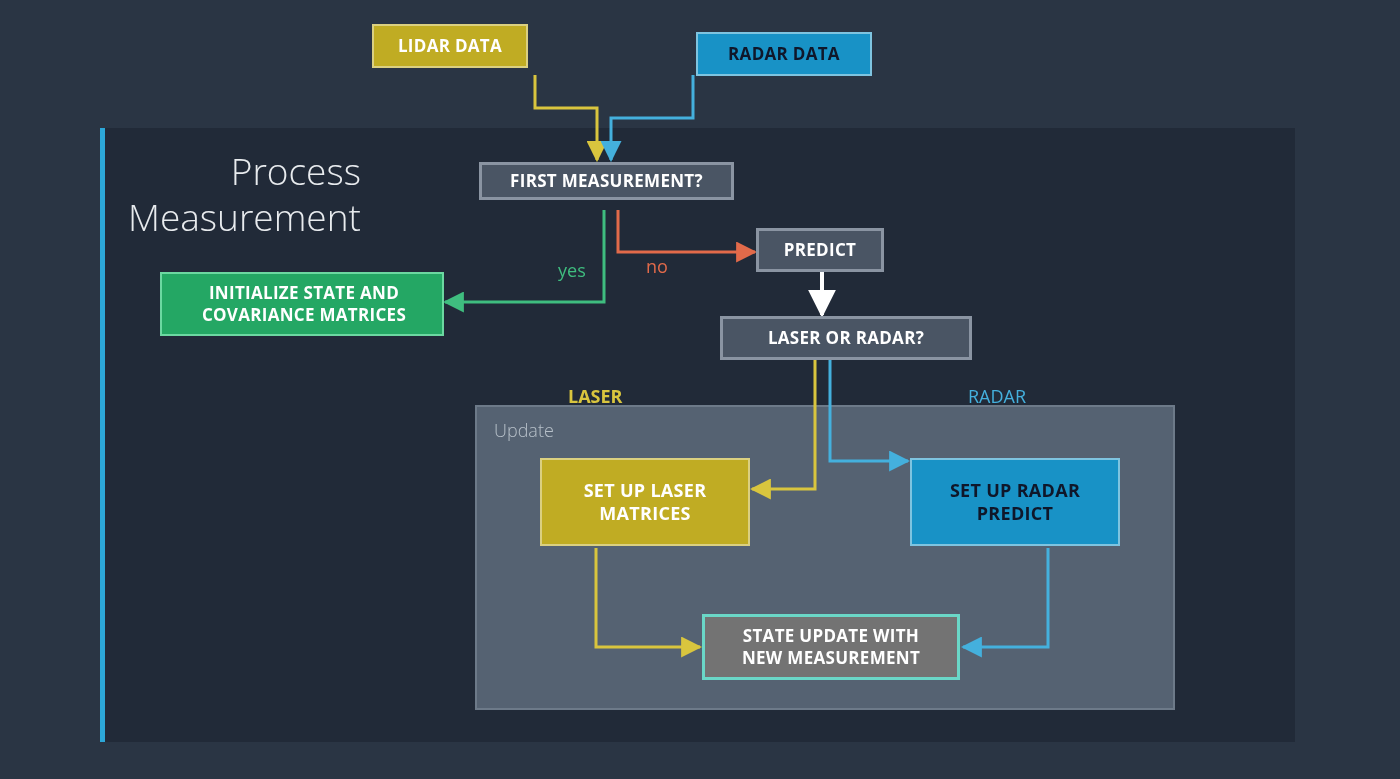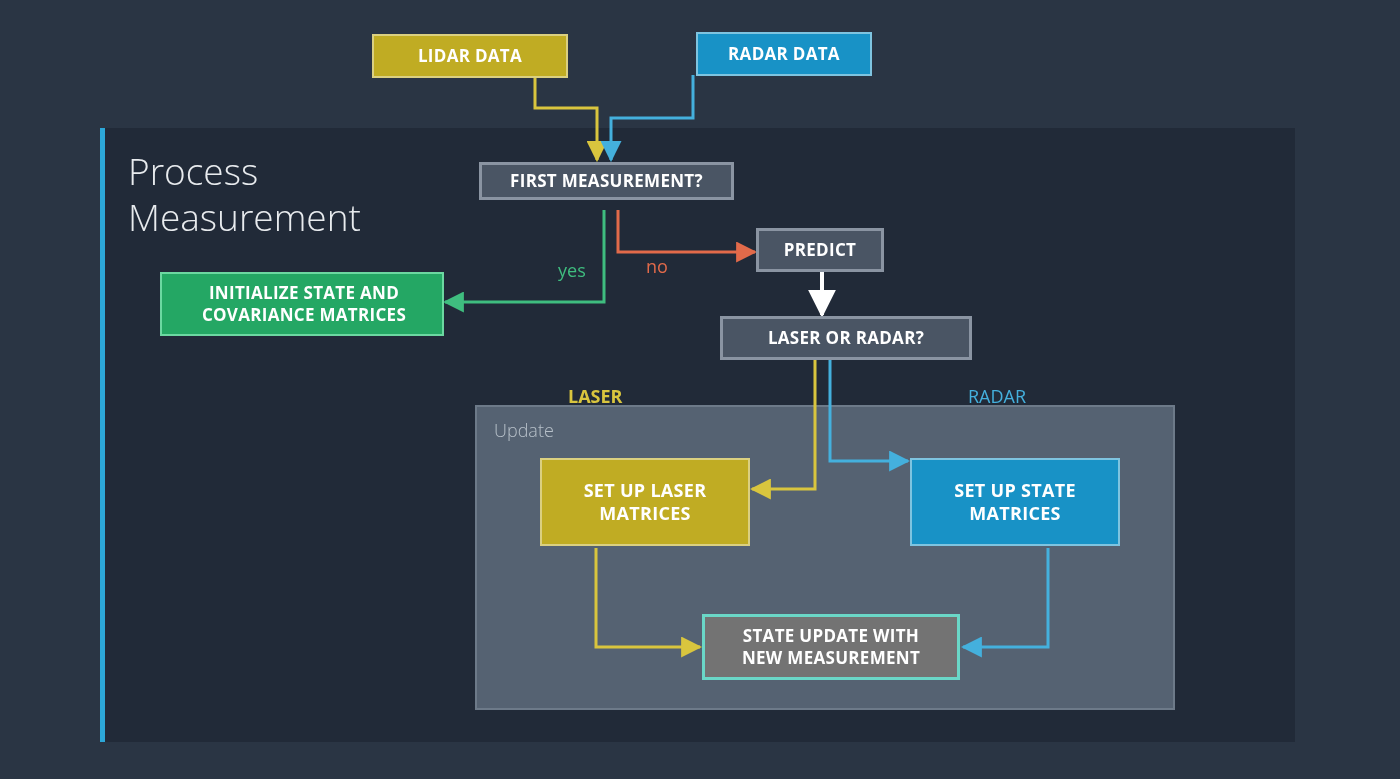--- a/index.html
+++ b/index.html
@@ -52,42 +52,42 @@
     align-items: center;
     justify-content: center;
     text-align: center;
     font-weight: 700;
     font-size: 17px;
     line-height: 1.3;
     padding: 0 16px;
     letter-spacing: 0.3px;
   }
   .node-yellow { background: #c0ac23; border: 2px solid #dbd080; color: #fff; }
-  .node-blue   { background: #1892c6; border: 2px solid #7ec4e0; color: #ffffff; }
+  .node-blue   { background: #1892c6; border: 2px solid #7ec4e0; color: #0f172a; }
   .node-gray   { background: #4a5564; border: 3px solid #8a94a2; color: #fff; }
   .node-green  { background: #24a764; border: 2px solid #6cd8a1; color: #fff; }
   .node-teal   { background: #737373; border: 3px solid #6ad7c7; color: #fff; }
   .label {
     position: absolute;
     font-size: 18px;
     font-weight: 400;
     text-align: center;
   }
   .lbl-yellow { color: #d9c53e; }
   .lbl-blue   { color: #44b0dd; }
   .lbl-green  { color: #3fbd7f; }
   .lbl-red    { color: #e26a4a; }
   svg.conn { position: absolute; left: 0; top: 0; width: 1400px; height: 779px; pointer-events: none; }
 </style>
 </head>
 <body>
 
 <div class="panel"></div>
 
-<div class="title" style="white-space:pre-line;">Process
+<div class="title" style="white-space:pre-line;text-align:right;">Process
 Measurement</div>
 
 <div class="update-panel"></div>
 <div class="update-title">Update</div>
 
 <svg class="conn">
   <defs>
     <marker id="arrYellow" viewBox="0 0 10 10" refX="9" refY="5" markerWidth="7" markerHeight="7" orient="auto-start-reverse">
       <path d="M0,0 L10,5 L0,10 z" fill="#d9c53e"></path>
     </marker>
@@ -117,33 +117,33 @@
 
   <path d="M815,360 L815,489 L752,489" fill="none" stroke="#d9c53e" stroke-width="3" marker-end="url(#arrYellow)"></path>
 
   <path d="M830,360 L830,461 L908,461" fill="none" stroke="#44b0dd" stroke-width="3" marker-end="url(#arrBlue)"></path>
 
   <path d="M596,548 L596,647 L700,647" fill="none" stroke="#d9c53e" stroke-width="3" marker-end="url(#arrYellow)"></path>
 
   <path d="M1048,548 L1048,647 L963,647" fill="none" stroke="#44b0dd" stroke-width="3" marker-end="url(#arrBlue)"></path>
 </svg>
 
-<div class="node node-yellow" style="left:372px; top:34px; width:196px; height:44px;">LIDAR DATA</div>
+<div class="node node-yellow" style="left:372px; top:24px; width:156px; height:44px;">LIDAR DATA</div>
 <div class="node node-blue" style="left:696px; top:32px; width:176px; height:44px;">RADAR DATA</div>
 
 <div class="node node-gray" style="left:479px; top:162px; width:255px; height:38px;">FIRST MEASUREMENT?</div>
 
 <div class="node node-green" style="left:160px; top:272px; width:284px; height:64px;padding-left:20px;">INITIALIZE STATE AND COVARIANCE MATRICES</div>
 
 <div class="node node-gray" style="left:756px; top:228px; width:128px; height:44px;">PREDICT</div>
 
 <div class="node node-gray" style="left:720px; top:316px; width:252px; height:44px;">LASER OR RADAR?</div>
 
 <div class="node node-yellow" style="left:540px; top:458px; width:210px; height:88px; font-size:18px;">SET UP LASER MATRICES</div>
 
-<div class="node node-blue" style="left:910px; top:458px; width:210px; height:88px; font-size:18px;">SET UP STATE MATRICES</div>
+<div class="node node-blue" style="left:910px; top:458px; width:210px; height:88px; font-size:18px;">SET UP RADAR PREDICT</div>
 
 <div class="node node-teal" style="left:702px; top:614px; width:258px; height:66px;">STATE UPDATE WITH NEW MEASUREMENT</div>
 
 <div class="label lbl-green" style="left:558px; top:258px;">yes</div>
 <div class="label lbl-red" style="left:646px; top:254px;">no</div>
 <div class="label lbl-yellow" style="left:568px; top:384px; font-weight:700;">LASER</div>
 <div class="label lbl-blue" style="left:968px; top:384px; font-weight:400;">RADAR</div>
 
 </body></html>

